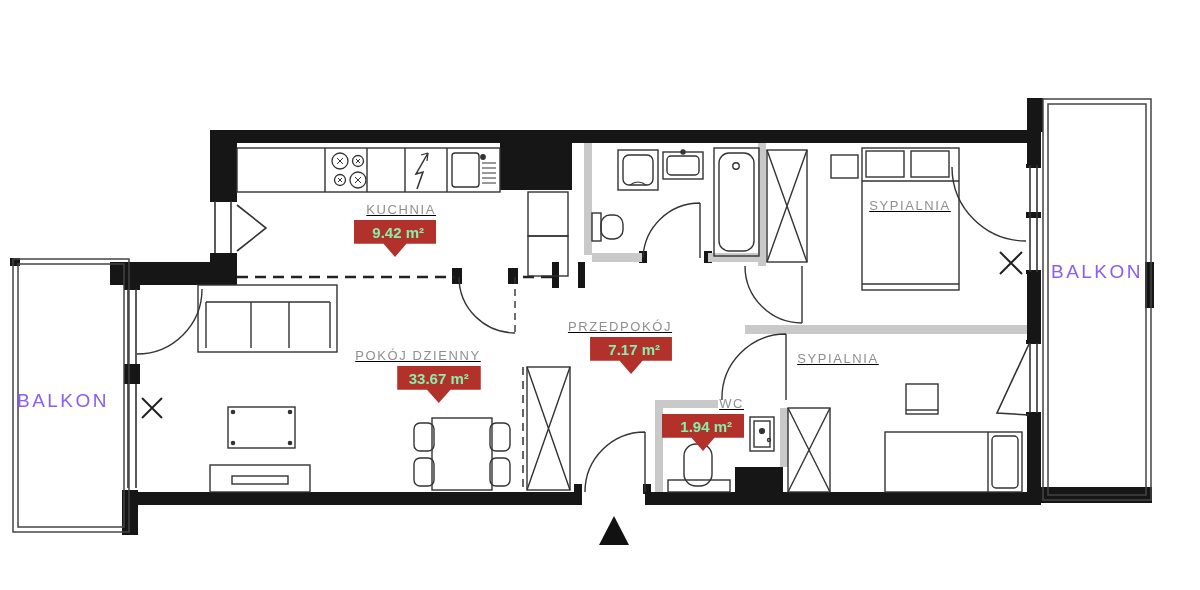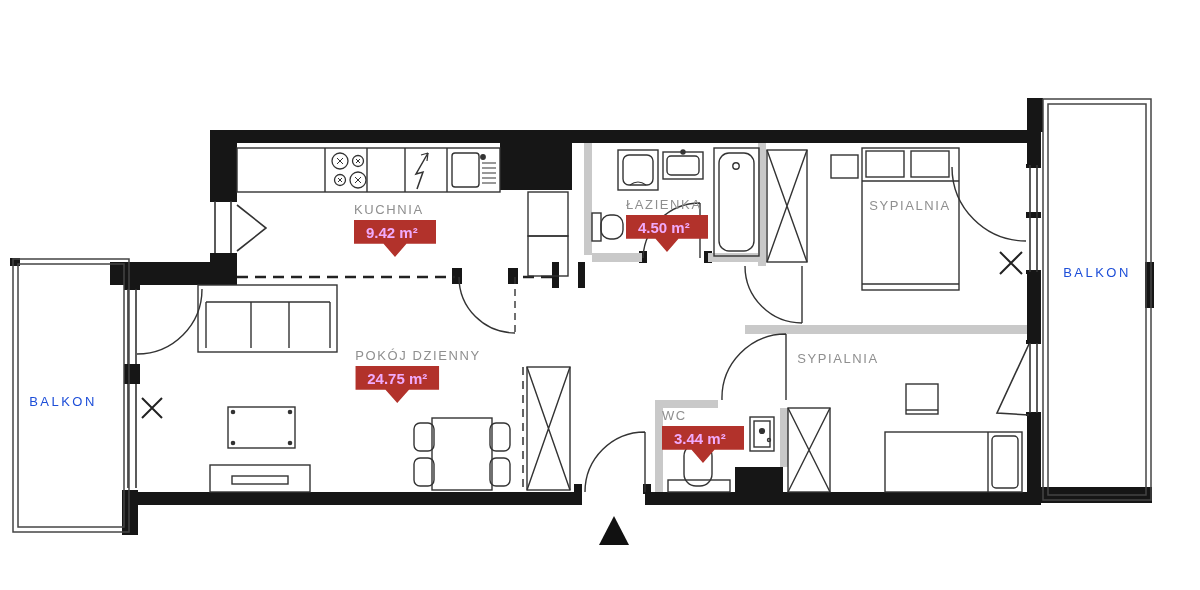--- a/index.html
+++ b/index.html
@@ -1,26 +1,26 @@
 <!DOCTYPE html>
 <html><head>
 <meta charset="utf-8">
 <style>
   html,body{margin:0;padding:0;background:#fff;}
   .stage{position:relative;width:1200px;height:590px;background:#ffffff;overflow:hidden;
          font-family:"Liberation Sans",sans-serif;}
   .plan-svg{position:absolute;left:0;top:0;}
-  .room-label{position:absolute;transform:translateX(-50%);text-align:left;z-index:5;}
+  .room-label{position:absolute;transform:translateX(-50%);text-align:right;z-index:5;text-decoration:underline;}
   .room-name{color:#8f8f8f;font-size:13px;letter-spacing:1.6px;white-space:nowrap;margin-bottom:3px;}
-  .area-badge{display:inline-block;background:#b2322b;color:#f0abfc;font-weight:bold;font-size:15px;
+  .area-badge{display:inline-block;background:#b2322b;color:#86efac;font-weight:bold;font-size:15px;
       padding:5px 12px 16px;min-width:58px;
       clip-path:polygon(0 0,100% 0,100% 64%,64% 64%,50% 100%,36% 64%,0 64%);}
   .area-badge span{display:block;line-height:16px;}
-  .balcony-label{position:absolute;transform:translate(-50%,-50%);color:#1d4ed8;
-      font-size:13px;letter-spacing:2.5px;z-index:5;white-space:nowrap;text-align:right;}
+  .balcony-label{position:absolute;transform:translate(-50%,-50%);color:#8b5cf6;
+      font-size:19px;letter-spacing:2.5px;z-index:5;white-space:nowrap;text-align:right;}
 </style>
 </head>
 <body>
 
 <div class="stage">
 
 <svg class="plan-svg" width="1200" height="590" viewBox="0 0 1200 590">
 
   <g fill="#161616" stroke="none">
     <rect x="225" y="130" width="815" height="13"></rect>
@@ -224,38 +224,38 @@
   </g>
 
   <polygon points="614,516 599,545 629,545" fill="#111"></polygon>
 </svg>
 
   <div class="room-label" style="left:395px;top:202px">
     <div class="room-name">KUCHNIA</div>
     <div class="area-badge"><span>9.42 m²</span></div>
   </div>
 
-  <div class="room-label" style="left:667px;top:197px">
-    <div class="room-name">ŁAZIENKA</div>
-    <div class="area-badge"><span>4.50 m²</span></div>
-  </div>
 
   <div class="room-label" style="left:910px;top:198px">
     <div class="room-name">SYPIALNIA</div>
   </div>
 
   <div class="room-label" style="left:418px;top:348px">
     <div class="room-name">POKÓJ DZIENNY</div>
-    <div class="area-badge"><span>24.75 m²</span></div>
-  </div>
-
-
-  <div class="room-label" style="left:703px;top:408px">
+    <div class="area-badge"><span>33.67 m²</span></div>
+  </div>
+
+  <div class="room-label" style="left:620px;top:319px">
+    <div class="room-name">PRZEDPOKÓJ</div>
+    <div class="area-badge"><span>7.17 m²</span></div>
+  </div>
+
+  <div class="room-label" style="left:703px;top:396px">
     <div class="room-name">WC</div>
-    <div class="area-badge"><span>3.44 m²</span></div>
+    <div class="area-badge"><span>1.94 m²</span></div>
   </div>
 
   <div class="room-label" style="left:838px;top:351px">
     <div class="room-name">SYPIALNIA</div>
   </div>
 
   <div class="balcony-label" style="left:63px;top:401px">BALKON</div>
   <div class="balcony-label" style="left:1097px;top:272px">BALKON</div>
 
 </div>

